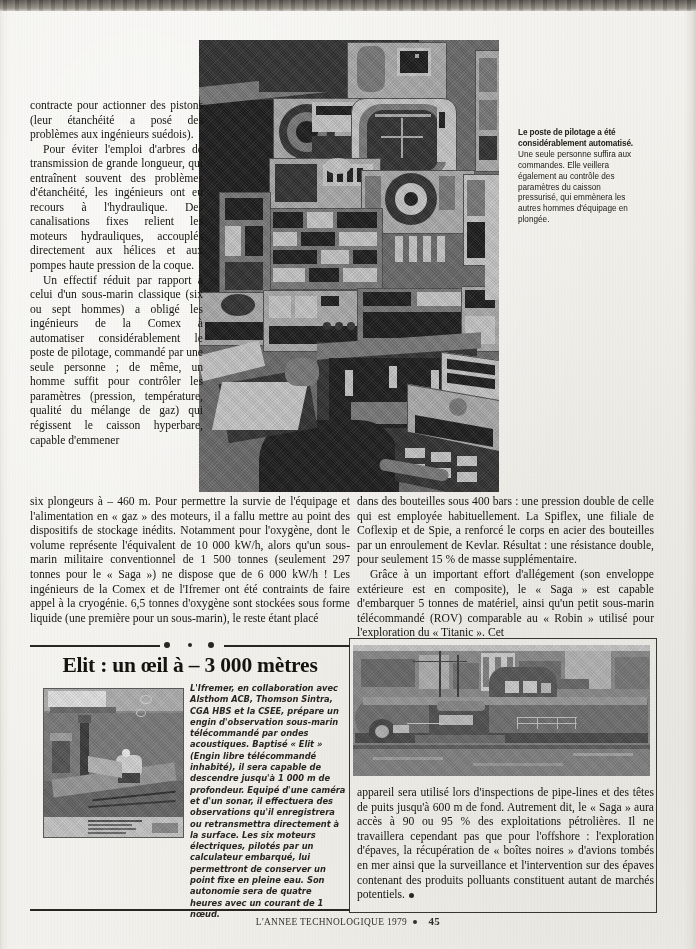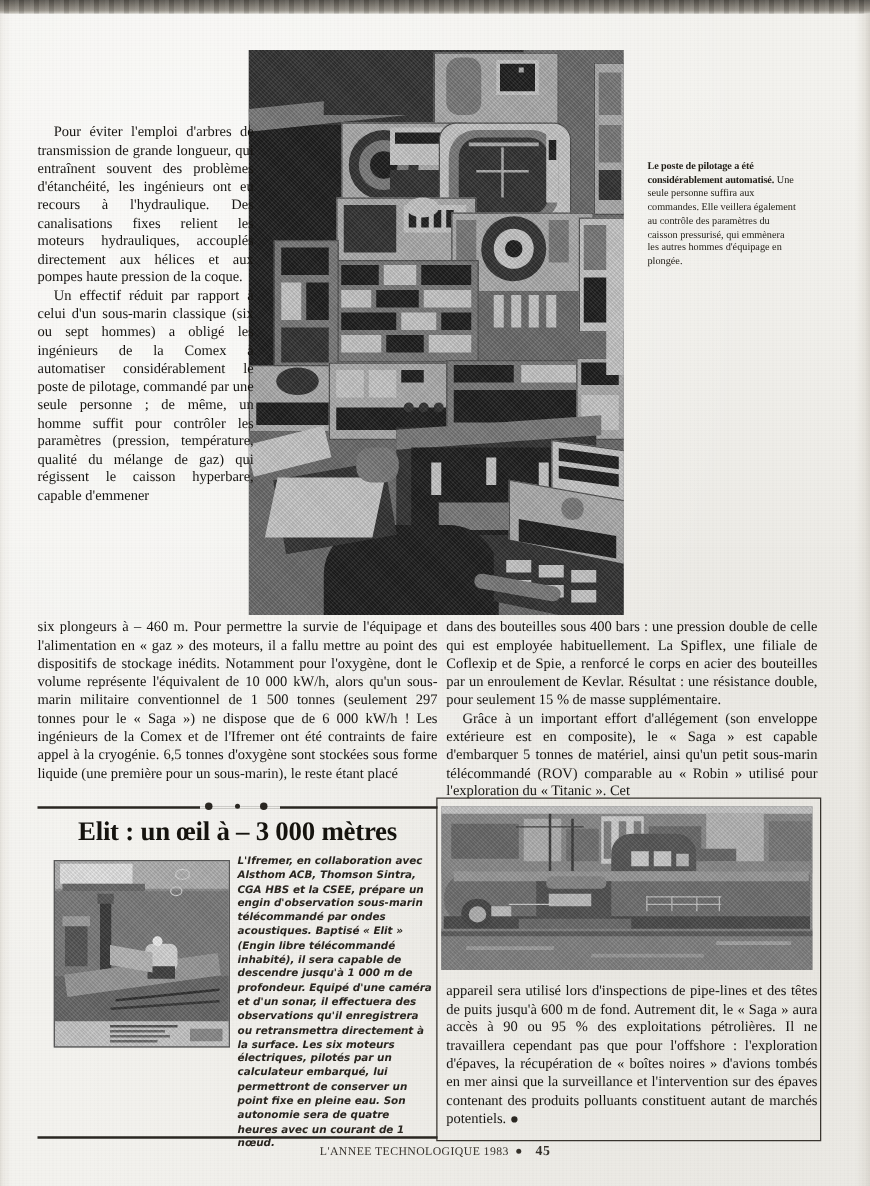--- a/index.html
+++ b/index.html
@@ -101,21 +101,21 @@
   .col-bottom-right{
     position:absolute;left:357px;top:786px;width:297px;
     font-size:11.6px;line-height:14.6px;text-align:justify;
   }
   p{margin:0;text-indent:13px;}
   p.noindent{text-indent:0;}
 
   
   .cap-cockpit{
     position:absolute;left:518px;top:128px;width:120px;
-    font-family:Liberation Serif, serif;
+    font-family:Liberation Sans, sans-serif;
     font-size:8.2px;line-height:10.9px;color:#232019;
   }
   .cap-cockpit b{font-weight:700;letter-spacing:-.1px;}
 
   
   .elit-box{
     position:absolute;left:30px;top:645px;width:320px;height:266px;
   }
   .rule-top{position:absolute;left:0;top:0;width:320px;height:2px;background:#2a2722;}
   .rule-bottom{position:absolute;left:0;bottom:0;width:320px;height:2px;background:#2a2722;}
@@ -305,20 +305,21 @@
 
     <div class="photo-noise"></div>
   </div>
 
   <div class="cap-cockpit">
     <b>Le poste de pilotage a été considérablement automatisé.</b>
     <span>Une seule personne suffira aux commandes. Elle veillera également au contrôle des paramètres du caisson pressurisé, qui emmènera les autres hommes d'équipage en plongée.</span>
   </div>
 
   <div class="col-left">
+    <p class="noindent">contracte pour actionner des pistons (leur étanchéité a posé des problèmes aux ingénieurs suédois).</p>
     <p>Pour éviter l'emploi d'arbres de transmission de grande longueur, qui entraînent souvent des problèmes d'étanchéité, les ingénieurs ont eu recours à l'hydraulique. Des canalisations fixes relient les moteurs hydrauliques, accouplés directement aux hélices et aux pompes haute pression de la coque.</p>
     <p>Un effectif réduit par rapport à celui d'un sous-marin classique (six ou sept hommes) a obligé les ingénieurs de la Comex à automatiser considérablement le poste de pilotage, commandé par une seule personne ; de même, un homme suffit pour contrôler les paramètres (pression, température, qualité du mélange de gaz) qui régissent le caisson hyperbare, capable d'emmener</p>
   </div>
 
   <div class="col-full-left">
     <p class="noindent">six plongeurs à – 460 m. Pour permettre la survie de l'équipage et l'alimentation en « gaz » des moteurs, il a fallu mettre au point des dispositifs de stockage inédits. Notamment pour l'oxygène, dont le volume représente l'équivalent de 10 000 kW/h, alors qu'un sous-marin militaire conventionnel de 1 500 tonnes (seulement 297 tonnes pour le « Saga ») ne dispose que de 6 000 kW/h ! Les ingénieurs de la Comex et de l'Ifremer ont été contraints de faire appel à la cryogénie. 6,5 tonnes d'oxygène sont stockées sous forme liquide (une première pour un sous-marin), le reste étant placé</p>
   </div>
 
   <div class="col-full-right">
     <p class="noindent">dans des bouteilles sous 400 bars : une pression double de celle qui est employée habituellement. La Spiflex, une filiale de Coflexip et de Spie, a renforcé le corps en acier des bouteilles par un enroulement de Kevlar. Résultat : une résistance double, pour seulement 15 % de masse supplémentaire.</p>
@@ -432,19 +433,19 @@
 
     <div class="el" style="left:96px;top:6px;width:10px;height:7px;border:1.5px solid #d8d4cb;border-radius:50%;"></div>
     <div class="el" style="left:92px;top:20px;width:8px;height:6px;border:1.5px solid #cfcbc2;border-radius:50%;"></div>
     <div class="photo-noise" style="opacity:.5;"></div>
   </div>
 
   <div class="elit-italic">L'Ifremer, en collaboration avec Alsthom ACB, Thomson Sintra, CGA HBS et la CSEE, prépare un engin d'observation sous-marin télécommandé par ondes acoustiques. Baptisé « Elit » (Engin libre télécommandé inhabité), il sera capable de descendre jusqu'à 1 000 m de profondeur. Equipé d'une caméra et d'un sonar, il effectuera des observations qu'il enregistrera ou retransmettra directement à la surface. Les six moteurs électriques, pilotés par un calculateur embarqué, lui permettront de conserver un point fixe en pleine eau. Son autonomie sera de quatre heures avec un courant de 1 nœud.</div>
 
 
   <div class="footer">
-    <span>L'ANNEE TECHNOLOGIQUE 1983</span>
+    <span>L'ANNEE TECHNOLOGIQUE 1979</span>
     <span class="dot"></span>
     <span class="pg">45</span>
   </div>
 
   <div class="grain"></div>
 </div>
 
 </body></html>

